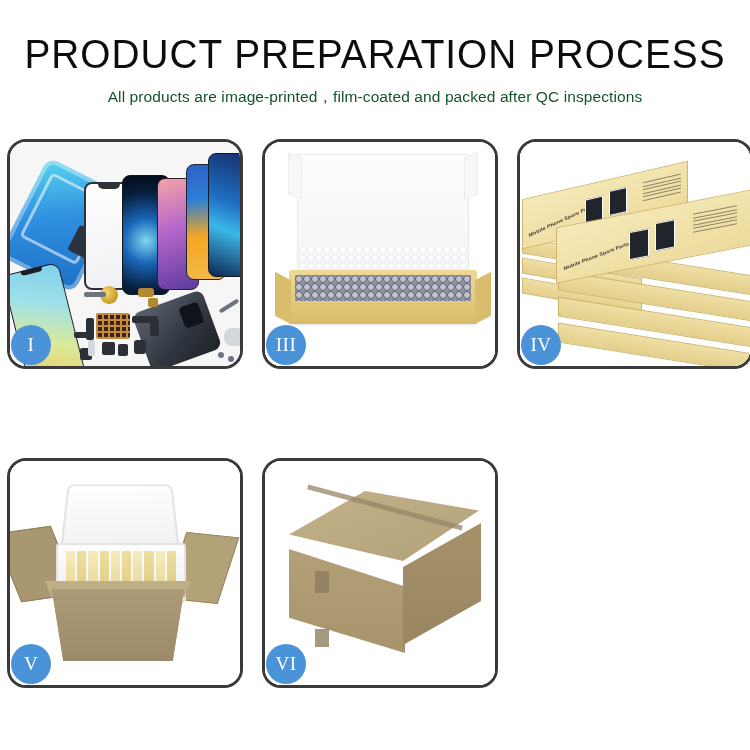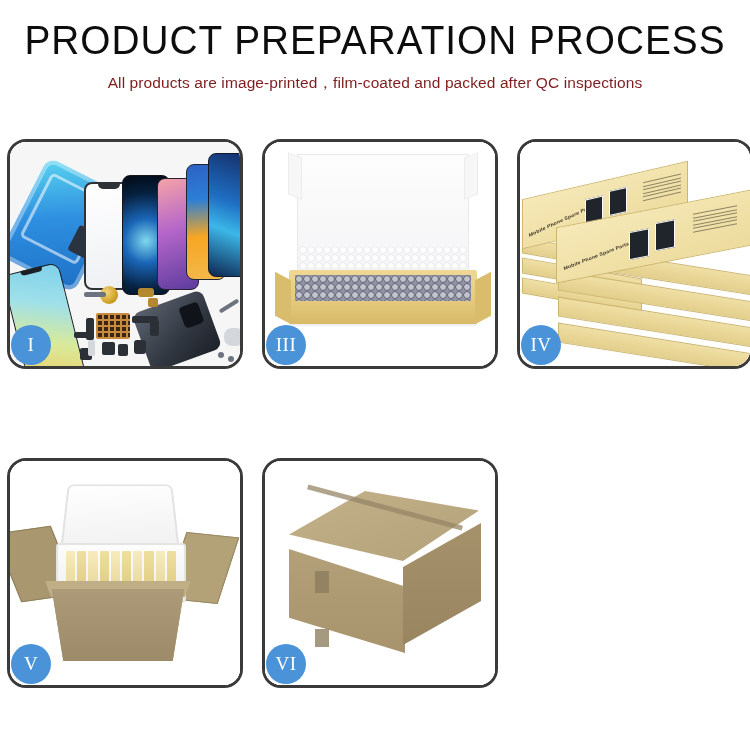--- a/index.html
+++ b/index.html
@@ -5,35 +5,35 @@
   * { margin:0; padding:0; box-sizing:border-box; }
   html,body{ width:750px; height:750px; }
   body{
     background:#ffffff;
     font-family:"Liberation Sans", sans-serif;
     overflow:hidden;
   }
   .page{ position:relative; width:750px; height:750px; }
 
   
-  .header{ text-align:center; padding-top:20px; }
+  .header{ text-align:center; padding-top:34px; }
   .title{
     font-family:"Liberation Sans", sans-serif;
     font-size:40px;
     font-weight:400;
     letter-spacing:1.0px;
     color:#0d0d0d;
     line-height:1.0;
     transform:scaleX(0.97);
   }
   .subtitle{
     margin-top:13px;
     font-size:15.5px;
     font-weight:400;
-    color:#7f1d1d;
+    color:#14532d;
     letter-spacing:0.1px;
   }
 
   
   .grid{
     position:absolute;
     top:139px; left:7px;
     width:736px;
     display:grid;
     grid-template-columns:236px 236px 236px;

